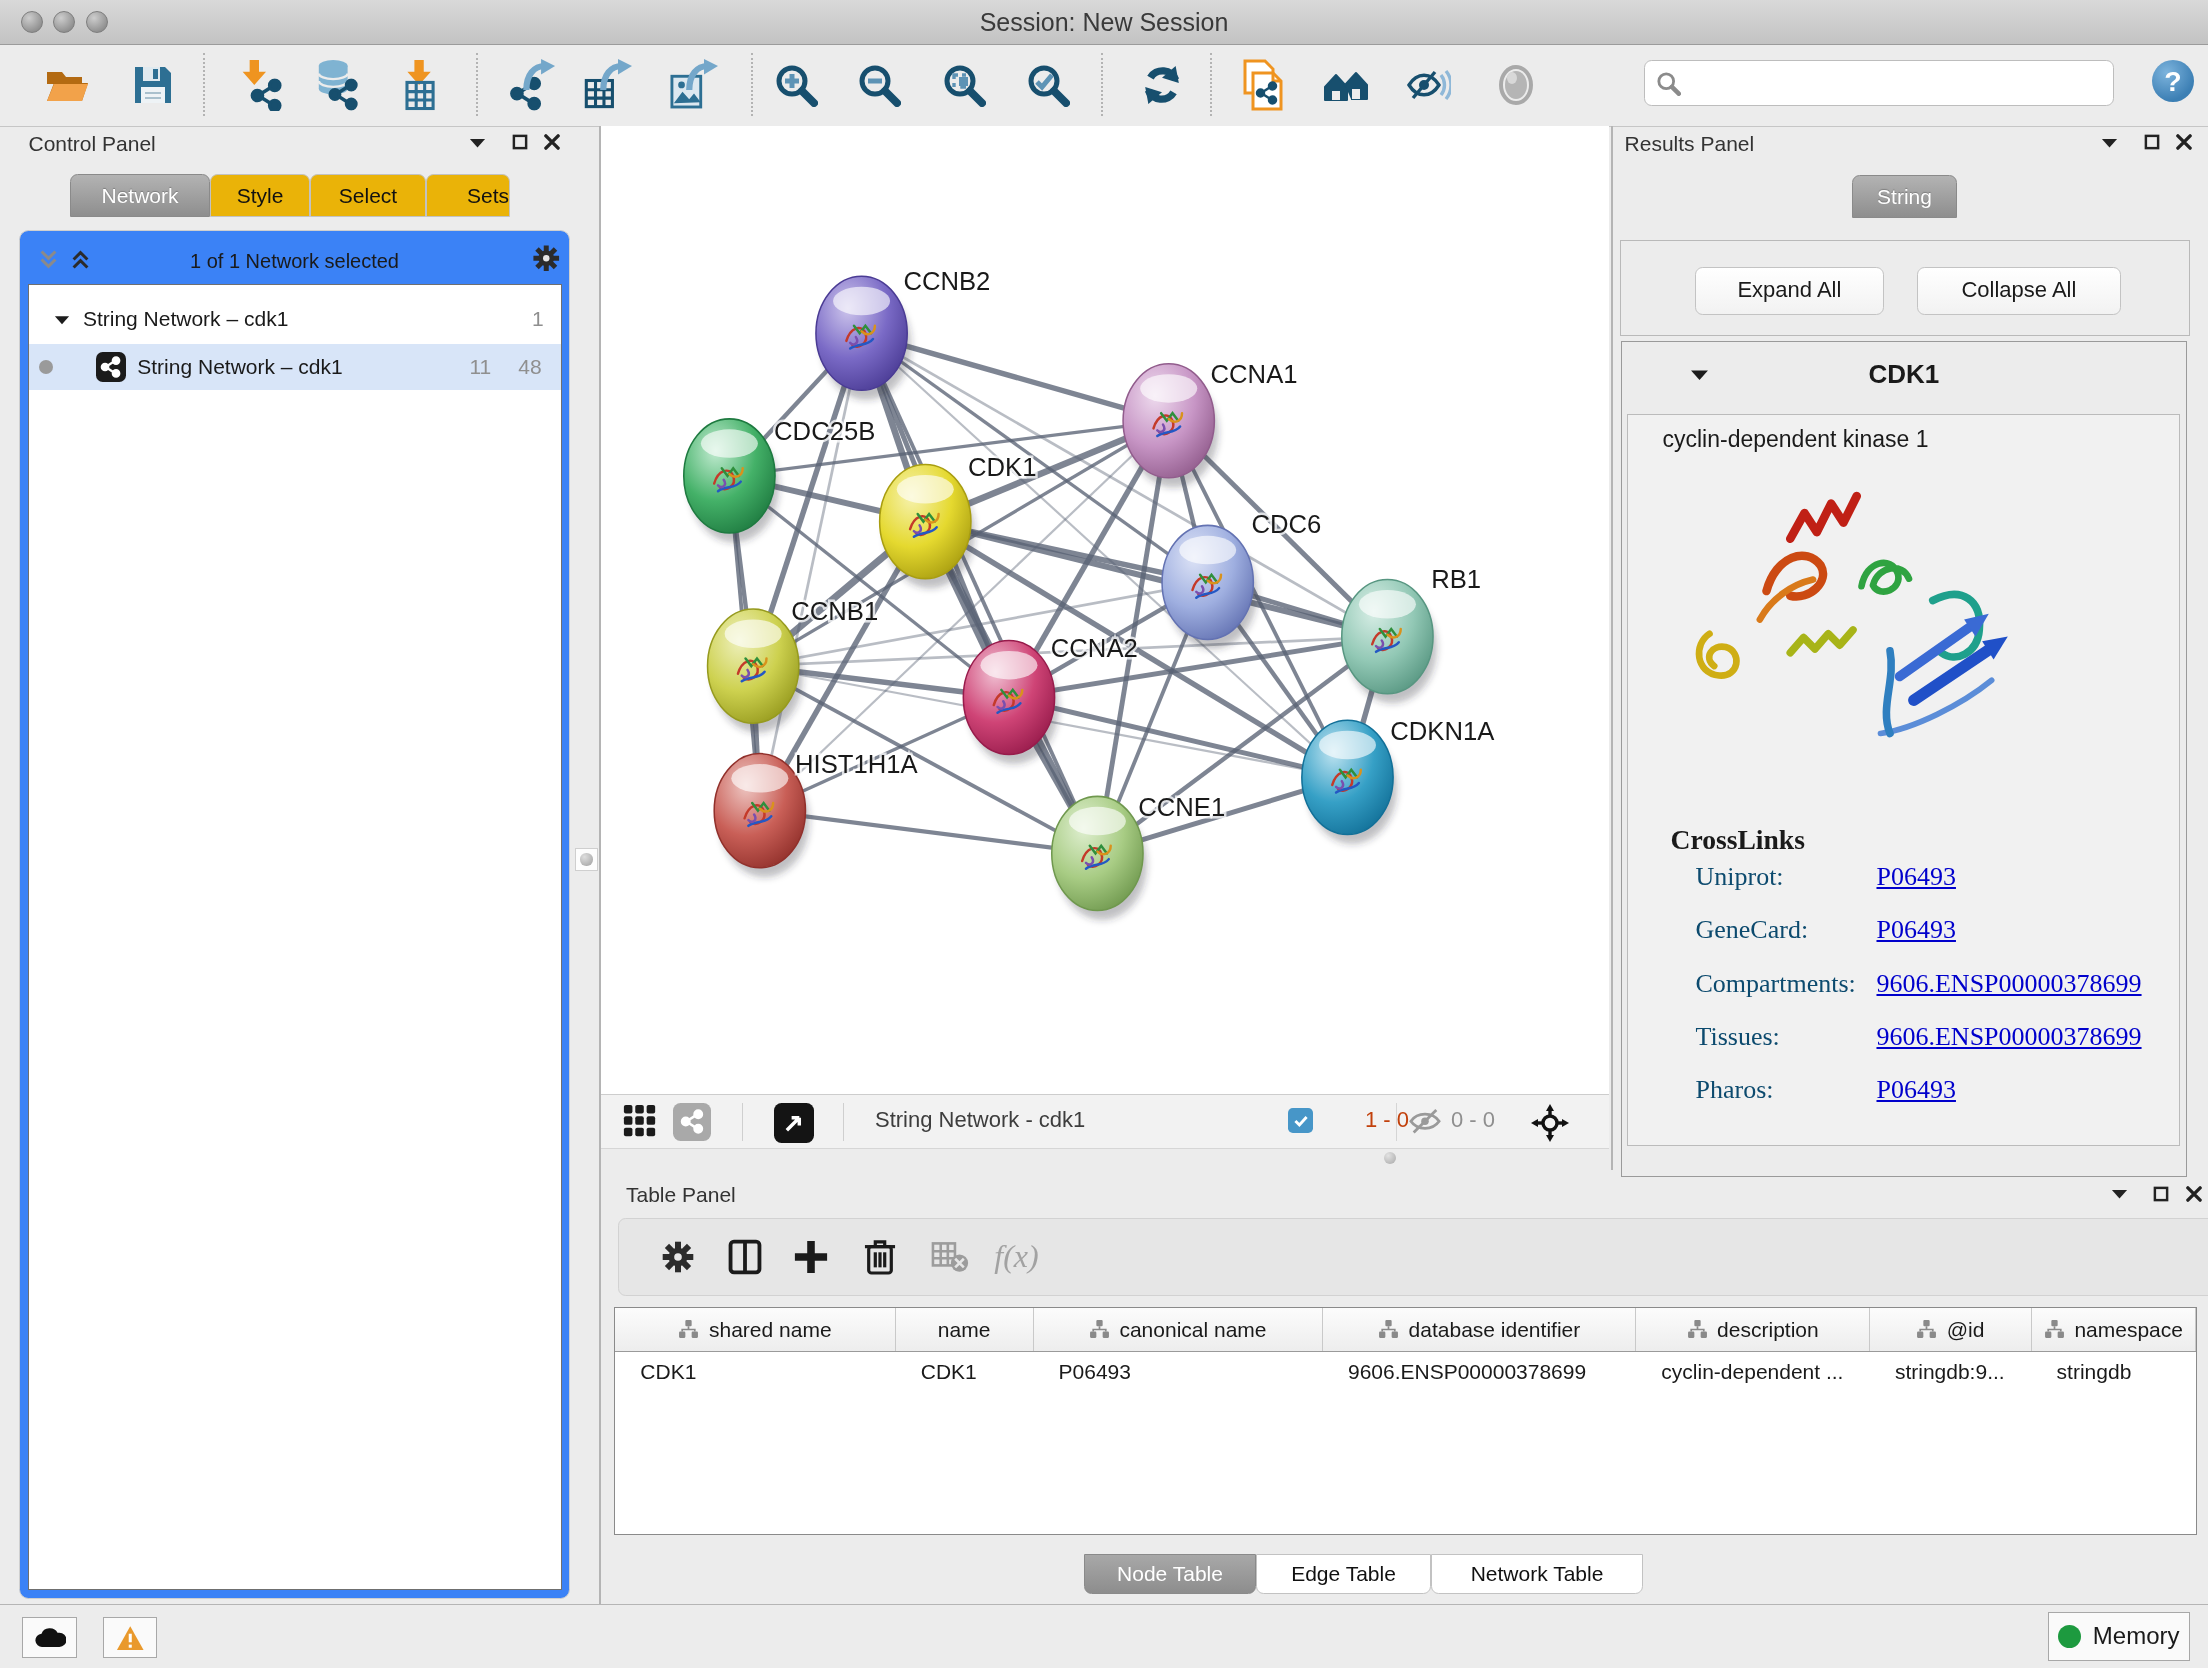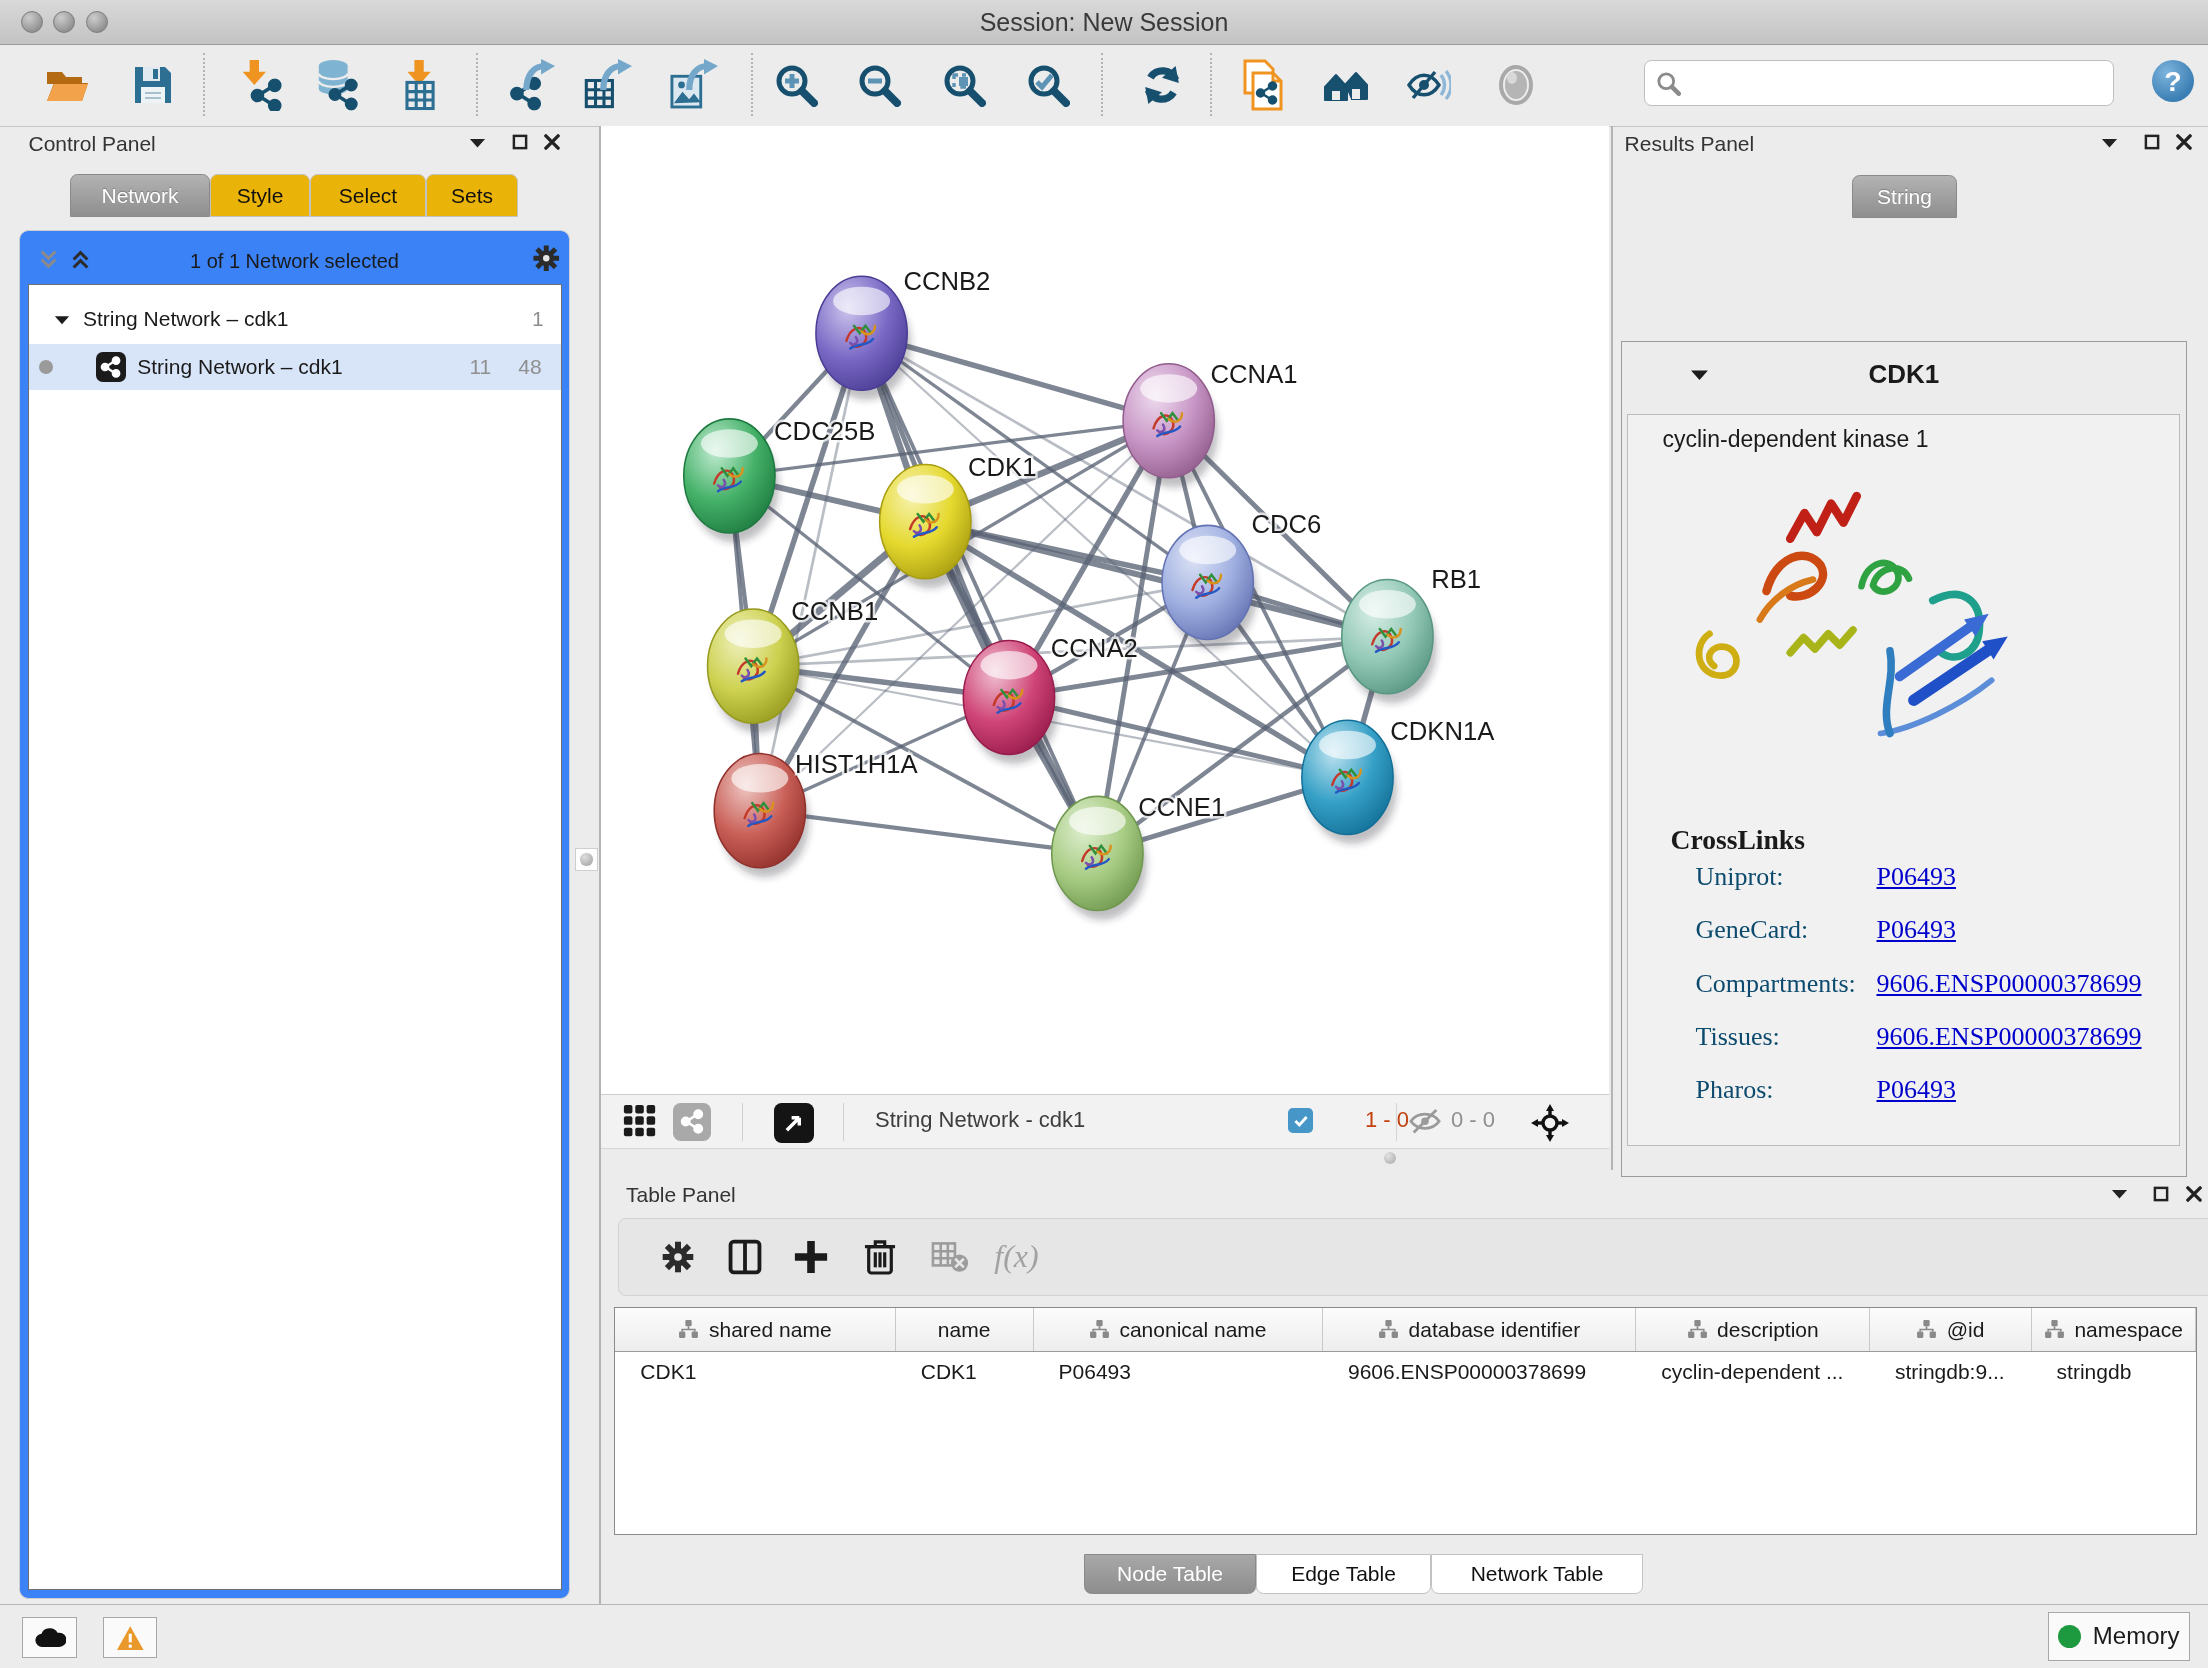--- a/index.html
+++ b/index.html
@@ -345,21 +345,21 @@
   </div>
   <div class="win-ico" style="left:539px;top:3.8px">
     <svg width="16" height="16" viewBox="0 0 17 17">
         <path d="M2,2 L15,15 M15,2 L2,15" stroke="#222" stroke-width="3.6" stroke-linecap="round"></path>
       </svg>
   </div>
   <div id="cp-tabs">
       <div class="tab sel" style="left: 70px; top: 48px; width: 140px;">Network</div>
       <div class="tab" style="left: 210px; top: 48px; width: 100px;">Style</div>
       <div class="tab" style="left: 310px; top: 48px; width: 116px;">Select</div>
-      <div class="tab" style="left: 426px; top: 48px; width: 92px;">Sets</div>
+      <div class="tab" style="left: 426px; top: 48px; width: 84px; text-align: right;">Sets</div>
     </div>
   <div id="cp-box">
     <div class="abs" style="left:17px;top:17px">
       <svg width="23" height="23" viewBox="0 0 20 20">
           <g stroke="#8a8a8a" stroke-width="2.6" fill="none">
             <path d="M4,3 l6,6 6,-6"></path>
             <path d="M4,10 l6,6 6,-6"></path>
           </g>
         </svg>
     </div>
@@ -659,20 +659,24 @@
     <svg width="16" height="16" viewBox="0 0 17 17">
         <rect x="2" y="2" width="13" height="13" fill="none" stroke="#222" stroke-width="2.6"></rect>
       </svg>
   </div>
   <div class="win-ico" style="left:554px;top:3.8px">
     <svg width="16" height="16" viewBox="0 0 17 17">
         <path d="M2,2 L15,15 M15,2 L2,15" stroke="#222" stroke-width="3.6" stroke-linecap="round"></path>
       </svg>
   </div>
   <div class="tab sel" style="left:235px;top:49px;width:105px">String</div>
+  <div id="rp-boxA">
+    <div class="rp-btn" style="left:74px;top:26px;width:187px">Expand All</div>
+    <div class="rp-btn" style="left:296px;top:26px;width:202px">Collapse All</div>
+  </div>
   <div id="rp-boxB">
     <div class="abs" style="left:68px;top:25px">
       <svg width="19" height="13.3" viewBox="0 0 18 12">
           <polygon points="1,2 17,2 9,11" fill="#1c1c1c"></polygon>
         </svg>
     </div>
     <div class="abs" style="left:0;top:17px;width:100%;text-align:center;font-size:26px;font-weight:bold">CDK1</div>
     <div id="rp-inner">
       <div class="abs" style="left:34px;top:11.4px;font-size:23px">cyclin-dependent kinase 1</div>
       <svg class="abs" style="left:48px;top:43px" width="371" height="304" viewBox="0 0 390 320">

